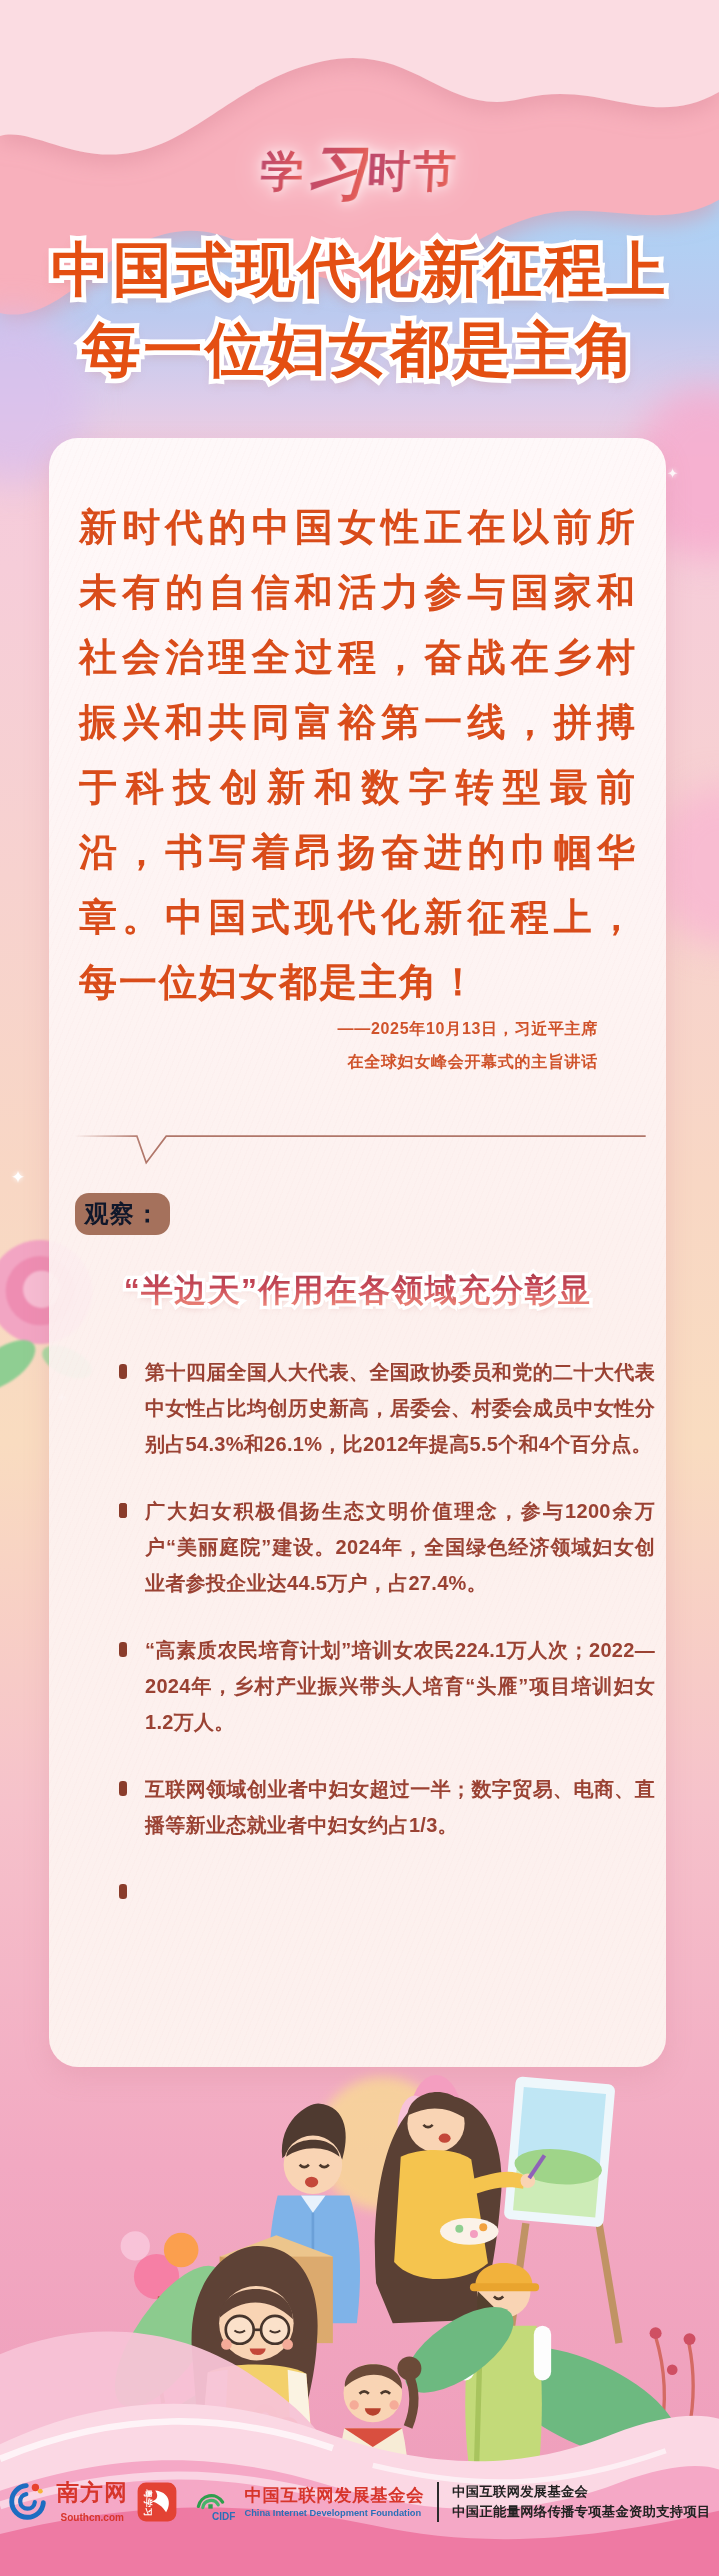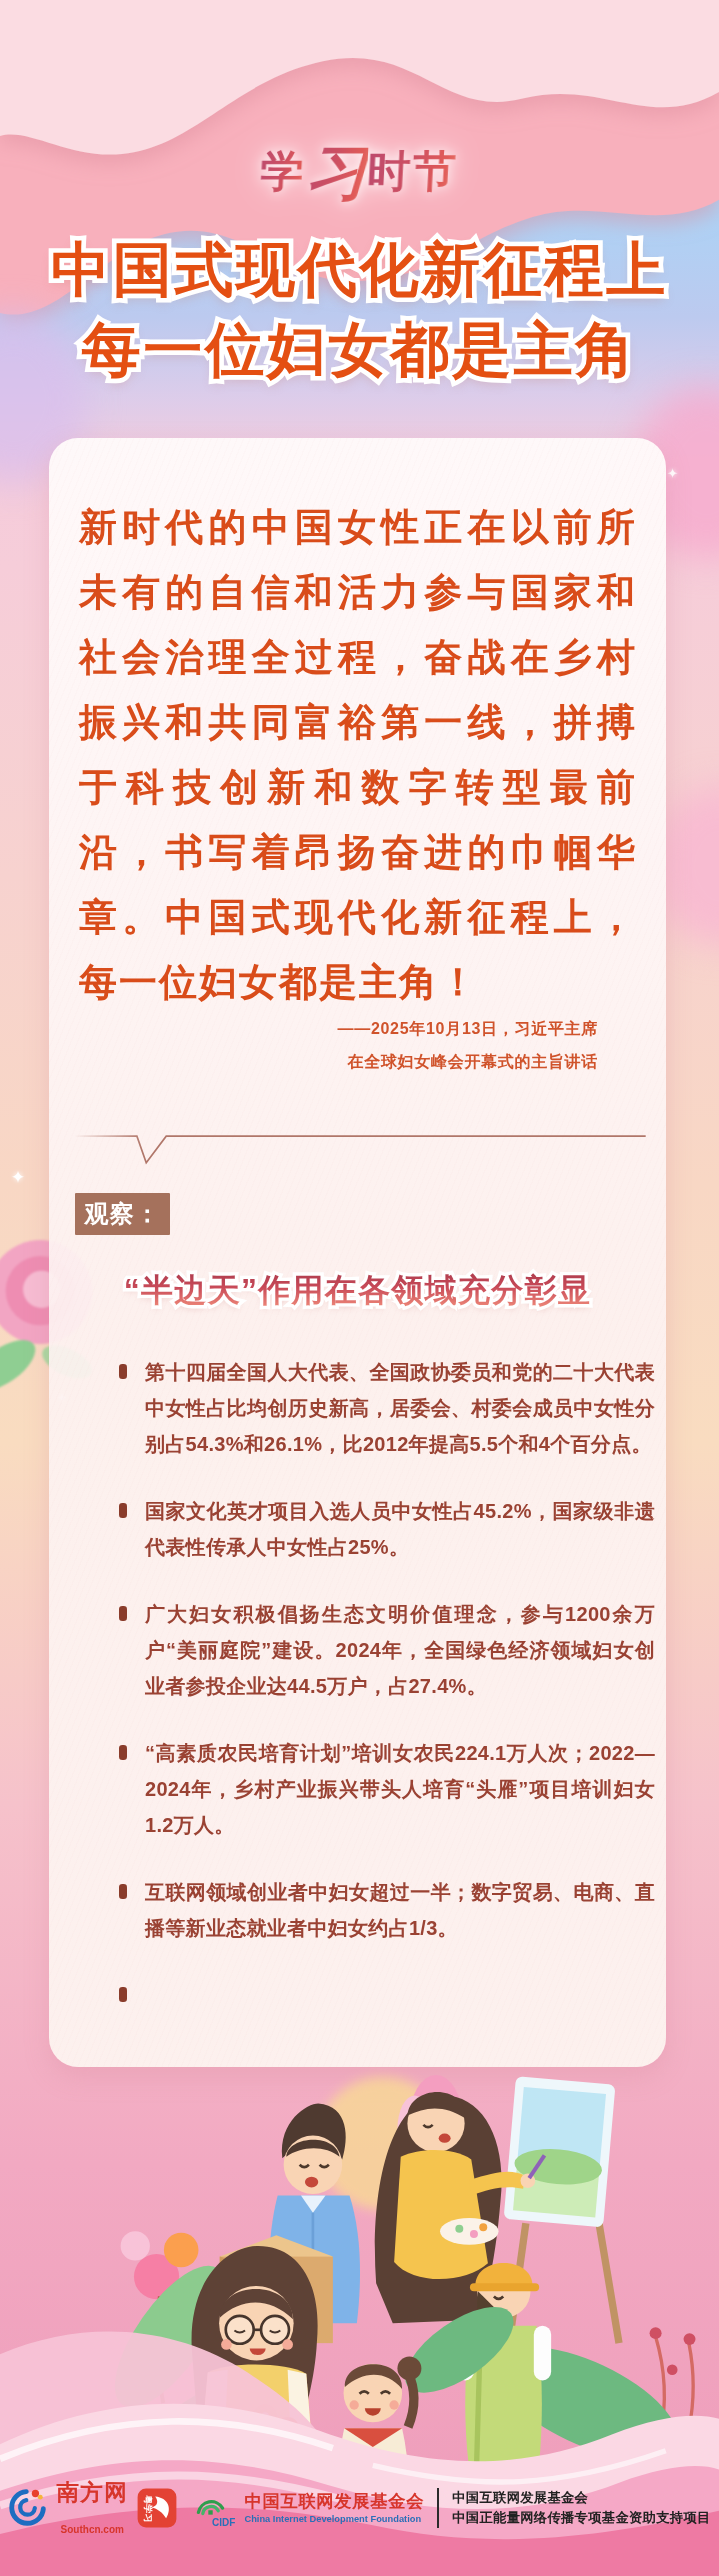--- a/index.html
+++ b/index.html
@@ -31,40 +31,40 @@
     background:linear-gradient(180deg,rgba(255,250,250,.97) 0%,rgba(253,242,241,.93) 55%,rgba(253,244,240,.95) 100%);
     box-shadow:0 9.3px 24px rgba(210,130,150,.25);}
   .card .texture{position:absolute;inset:0;border-radius:29px;opacity:.5;
     background:repeating-linear-gradient(112deg,rgba(236,196,196,.10) 0 1.3px,rgba(255,255,255,0) 1.3px 6px);}
   .quote{position:absolute;left:30px;right:29px;top:57px;font-size:38px;line-height:65px;
     letter-spacing:2px;color:#d94c1a;font-weight:700;text-align:justify;text-justify:inter-ideograph;}
   .attr{position:absolute;right:68px;top:574px;font-size:16px;line-height:33px;
     color:#d0532b;font-weight:700;text-align:right;letter-spacing:0.7px;}
   .divider{position:absolute;left:0;top:686px;}
   .badge{position:absolute;left:26px;top:755px;width:95px;height:42px;background:#a5715c;
-    border-radius:1px;color:#ffffff;font-size:24px;font-weight:800;letter-spacing:1.3px;
+    border-radius:14px;color:#0f172a;font-size:24px;font-weight:800;letter-spacing:1.3px;
     display:flex;align-items:center;justify-content:center;}
   .sec-heading{position:absolute;left:0;top:824px;width:100%;text-align:center;
     font-size:32px;font-weight:900;letter-spacing:1.3px;line-height:56px;}
   .sec-heading .stroke{-webkit-text-stroke:6.7px #ffffff;color:#c84a58;
     text-shadow:0 3.3px 6.7px rgba(196,104,104,.35);}
   .sec-heading .fill{background:linear-gradient(180deg,#ae3c4e 0%,#c84a58 42%,#ef8a7a 100%);
     -webkit-background-clip:text;background-clip:text;color:transparent;}
   .bullets{position:absolute;left:69px;top:916px;width:537px;list-style:none;margin:0;padding:0;}
   .bullets li{position:relative;padding-left:27px;margin:0 0 31px 0;font-size:20px;line-height:36px;
     color:#9a4233;font-weight:700;text-align:justify;text-justify:inter-ideograph;letter-spacing:0.3px;}
   .marker{position:absolute;left:1.3px;top:10px;width:7.3px;height:15.3px;border-radius:3.3px;background:#8a3c2b;}
   
   .sparkle{color:#ffffff;font-size:17.3px;text-shadow:0 0 5.3px #fff;}
   
   .footer{left:0;top:2481px;width:719px;display:flex;align-items:center;justify-content:center;
     gap:9px;z-index:30;}
   .f-col{display:flex;flex-direction:column;align-items:center;line-height:1.1;}
   .southcn-name{color:#d7352b;font-size:22.6px;font-weight:900;letter-spacing:1.3px;}
-  .southcn-dom{color:#d7352b;font-size:10px;font-weight:700;margin-top:18px;}
+  .southcn-dom{color:#d7352b;font-size:10px;font-weight:700;margin-top:6px;}
   .cidf-cn{color:#d7352b;font-size:17.3px;font-weight:900;letter-spacing:0.7px;}
   .cidf-en{color:#2a6fb8;font-size:9.3px;font-weight:700;margin-top:2.7px;}
   .cidf-abbr{color:#2a6fb8;font-size:10px;font-weight:800;margin-top:1.3px;margin-left:26px;}
   .vbar{width:2px;height:40px;background:#2b2b2b;margin:0 4px;}
   .support{display:flex;flex-direction:column;justify-content:center;}
   .support div{color:#222;font-size:13.3px;font-weight:800;line-height:20px;letter-spacing:0.3px;}
 </style>
 </head>
 <body>
 
@@ -144,21 +144,20 @@
       </span>
     </div>
 
     <ul class="bullets">
       <li>
         <span class="marker"></span>
         <span>第十四届全国人大代表、全国政协委员和党的二十大代表中女性占比均创历史新高，居委会、村委会成员中女性分别占54.3%和26.1%，比2012年提高5.5个和4个百分点。</span>
       </li>
       <li>
         <span class="marker"></span>
-        <span>国家文化英才项目入选人员中女性占45.2%，国家级非遗代表性传承人中女性占25%。</span>
       </li>
       <li>
         <span class="marker"></span>
         <span>广大妇女积极倡扬生态文明价值理念，参与1200余万户“美丽庭院”建设。2024年，全国绿色经济领域妇女创业者参投企业达44.5万户，占27.4%。</span>
       </li>
       <li>
         <span class="marker"></span>
         <span>“高素质农民培育计划”培训女农民224.1万人次；2022—2024年，乡村产业振兴带头人培育“头雁”项目培训妇女1.2万人。</span>
       </li>
       <li>

